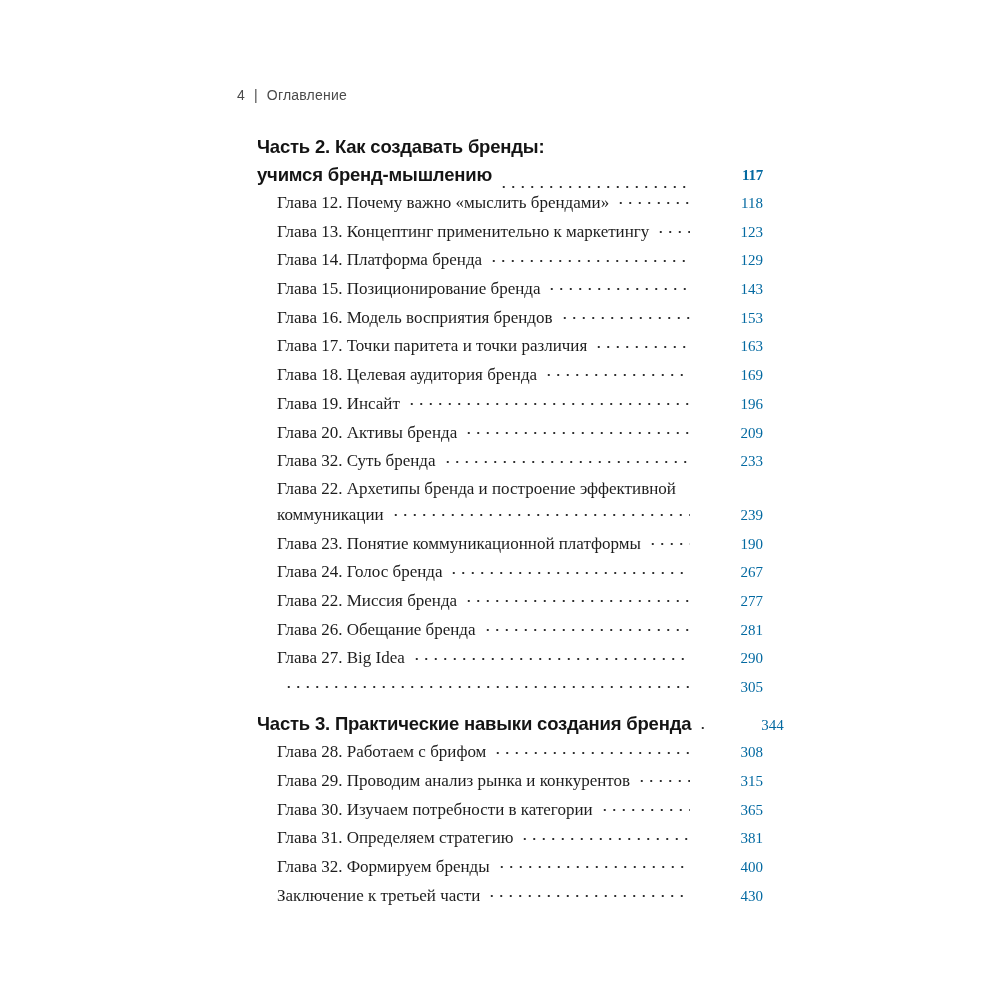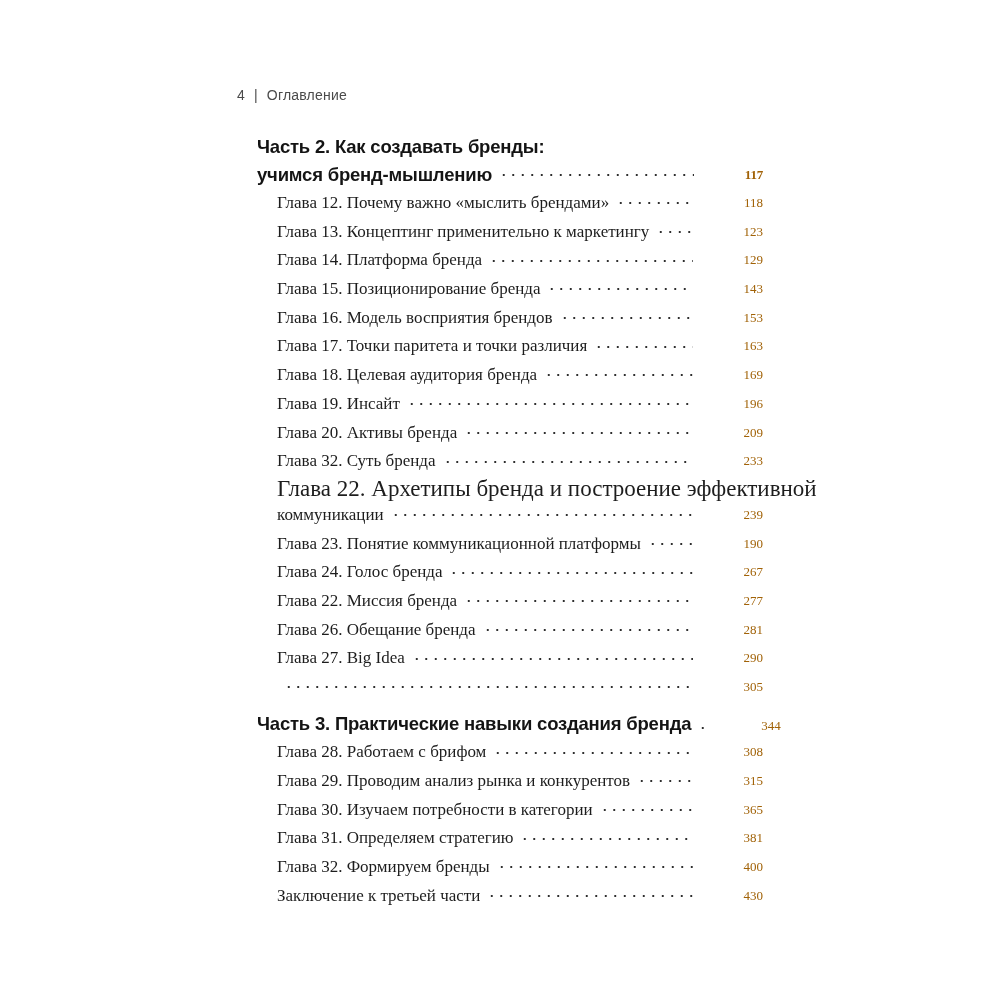--- a/index.html
+++ b/index.html
@@ -34,55 +34,55 @@
   .part-heading {
     margin-top: 31px;
     margin-left: 20px;
     font-family: "Liberation Sans", sans-serif;
     font-weight: bold;
     font-size: 18.5px;
     line-height: 28px;
     color: #141414;
     letter-spacing: -0.2px;
   }
-  .part-heading .h-row { display: flex; align-items: center; height: 28px; }
+  .part-heading .h-row { display: flex; align-items: flex-end; height: 28px; }
   .part-heading .h-label { white-space: nowrap; }
 
   
   .toc-list { margin-left: 40px; }
   .toc-row {
     display: flex;
     align-items: center;
     height: 28.7px;
     line-height: 28.7px;
     font-size: 17px;
     color: #1d1d1d;
   }
   .toc-label { white-space: nowrap; }
   .toc-wrap-line1 {
     height: 25px;
     line-height: 25px;
-    font-size: 23px;
+    font-size: 17px;
     color: #1d1d1d;
     white-space: nowrap;
   }
   .leader {
     flex: 1;
     height: 4px;
     margin: 0 3px 0 7px;
     background-image: radial-gradient(circle, #2e2e2e 1.15px, rgba(0,0,0,0) 1.45px);
     background-size: 9.5px 4px;
     background-repeat: repeat-x;
     background-position: left bottom;
     min-width: 12px;
   }
   .pg {
     font-family: "Liberation Serif", serif;
-    font-size: 13px;
-    color: #a16207;
+    font-size: 15px;
+    color: #0369a1;
     white-space: nowrap;
     margin-left: 48px;
   }
   
   .part3-block {
     margin-top: 8px;
     margin-left: 20px;
   }
   .part3-row {
     display: flex;

